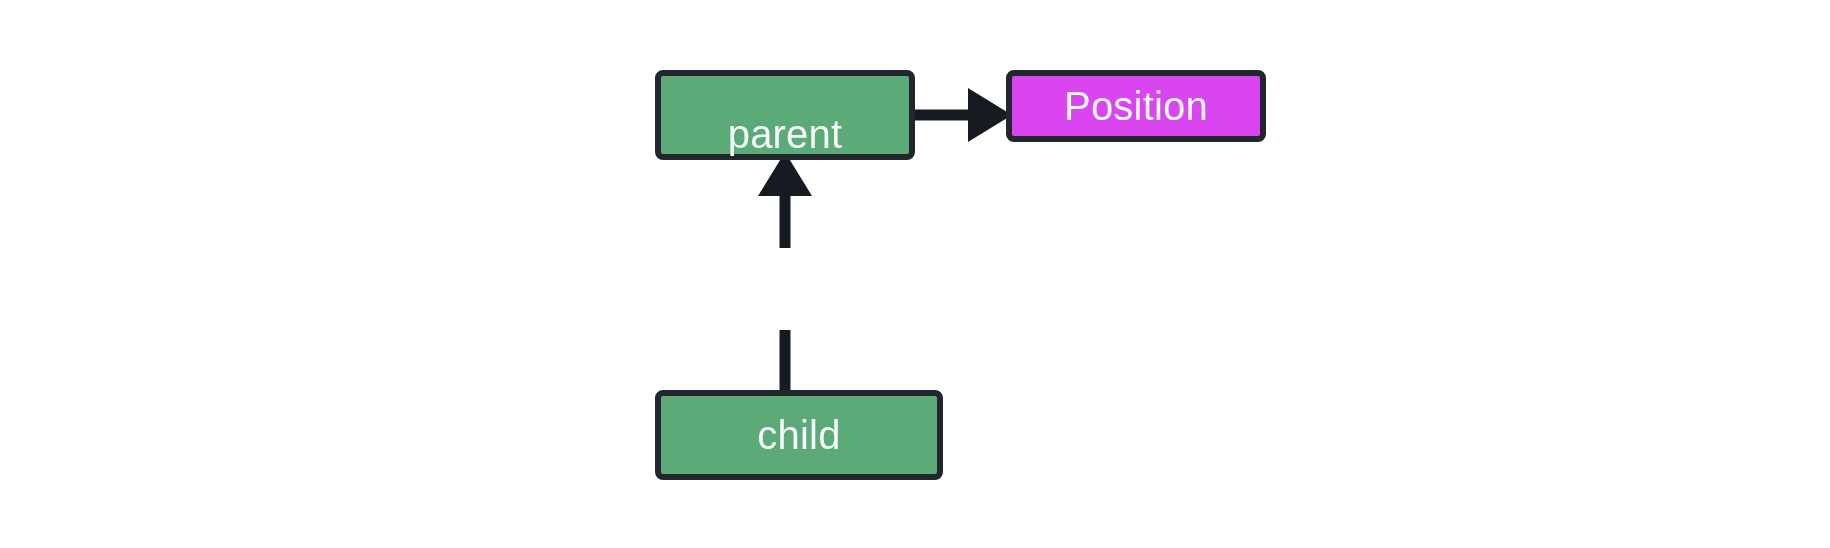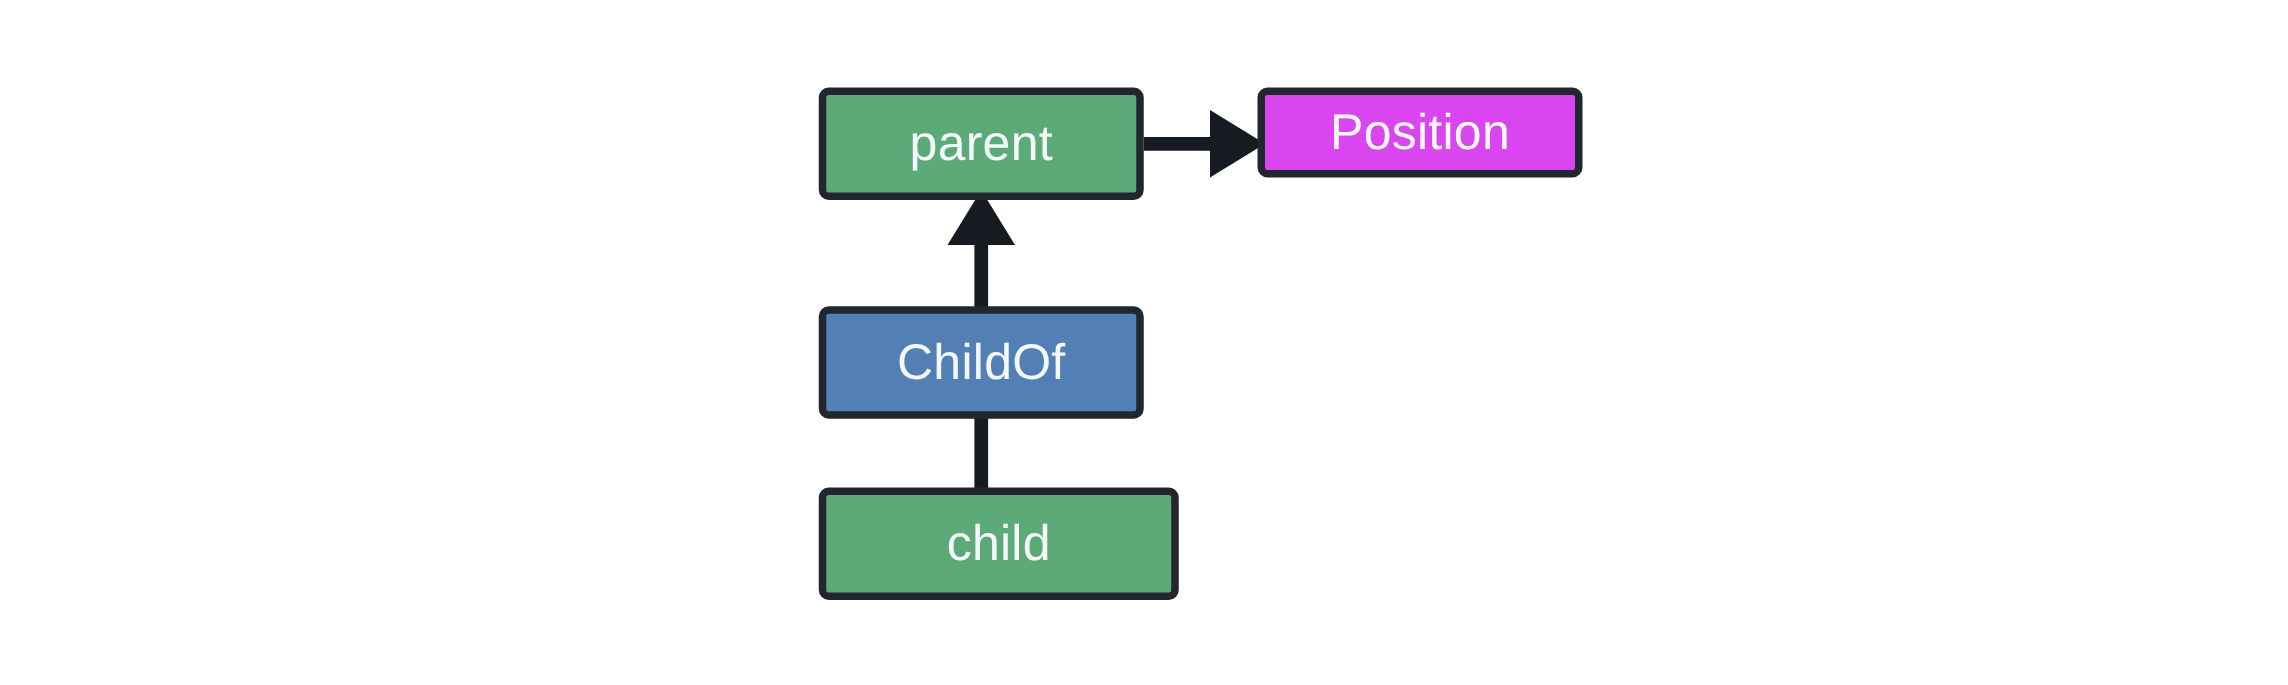--- a/index.html
+++ b/index.html
@@ -61,29 +61,26 @@
     <g>
       <line x1="785" y1="248" x2="785" y2="192" stroke="#161a21" stroke-width="11"></line>
       <polygon points="758,196 785,152 812,196" fill="#161a21"></polygon>
     </g>
 
     <g>
       <line x1="785" y1="394" x2="785" y2="330" stroke="#161a21" stroke-width="11"></line>
     </g>
   </svg>
 
-  <div class="node-box" id="node-parent" style="left:655px; top:70px; width:260px; height:90px; background:#5caa77;">
+  <div class="node-box" id="node-parent" style="left:655px; top:70px; width:260px; height:90px; background:#5caa77;align-items:flex-end;">
     <span class="node-label">parent</span>
   </div>
 
   <div class="node-box" id="node-position" style="left:1006px; top:70px; width:260px; height:72px; background:#d946ef;">
     <span class="node-label">Position</span>
   </div>
 
-  <div class="node-box" id="node-childof" style="left:655px; top:245px; width:260px; height:90px; background:#5280b4;">
-    <span class="node-label">ChildOf</span>
-  </div>
 
   <div class="node-box" id="node-child" style="left:655px; top:390px; width:288px; height:90px; background:#5caa77;">
     <span class="node-label">child</span>
   </div>
 
 </div>
 
 </body></html>

